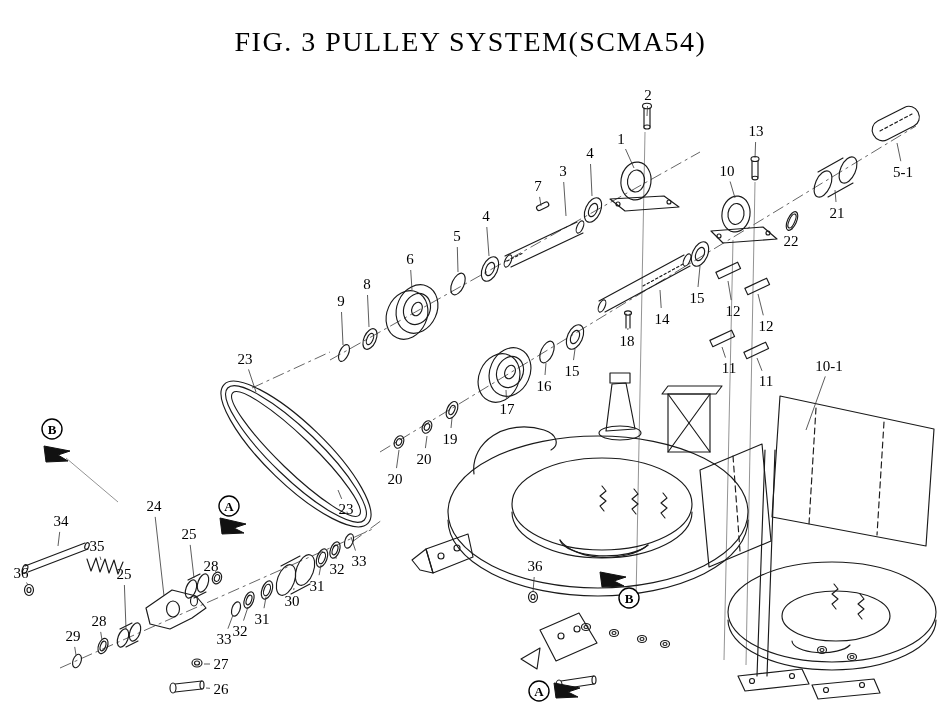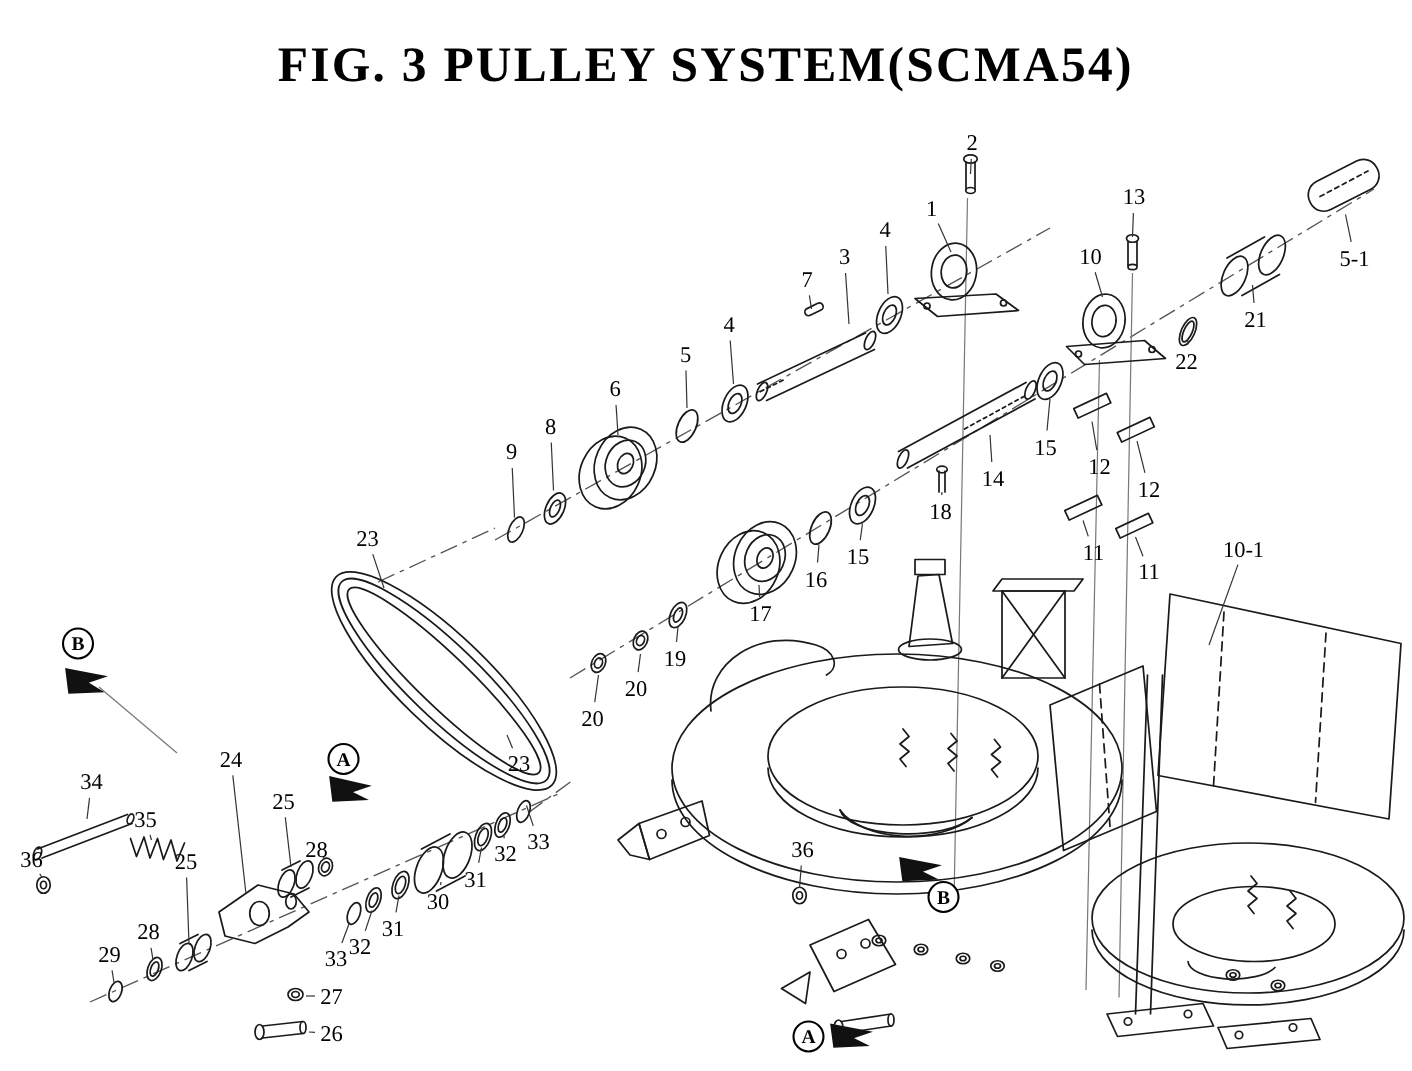--- a/index.html
+++ b/index.html
@@ -1,20 +1,20 @@
 <!DOCTYPE html>
 <html><head>
 <meta charset="utf-8">
 <style>
   *{margin:0;padding:0;box-sizing:border-box}
   html,body{background:#fff}
   body{width:941px;height:714px;font-family:"Liberation Serif",serif;position:relative}
   .stage{position:relative;width:941px;height:714px;background:#fff;overflow:hidden}
   .fig-title{position:absolute;top:26px;left:0;width:100%;text-align:center;
-             font-size:33px;font-weight:bold;letter-spacing:1.5px;color:#000}
+             font-size:28px;font-weight:normal;letter-spacing:1.5px;color:#000}
   svg{position:absolute;left:0;top:0}
   .cl line{stroke:#555;stroke-width:.9;fill:none;stroke-dasharray:12 4 3 4}
   .thin line{stroke:#777;stroke-width:.8}
   .part, .part *{stroke:#1a1a1a;stroke-width:1.15;fill:none;stroke-linejoin:round;stroke-linecap:round}
   .thread{stroke:#1a1a1a;fill:none}
   .dash{stroke-dasharray:6 4}
   .plabel{font-family:"Liberation Serif",serif;font-size:15px;fill:#000;text-anchor:middle;stroke:none}
   .leader{stroke:#333;stroke-width:.8;fill:none}
   .marker-circle{fill:#fff;stroke:#000;stroke-width:1.4}
   .marker-letter{font-family:"Liberation Serif",serif;font-weight:bold;font-size:13px;text-anchor:middle;fill:#000;stroke:none}

